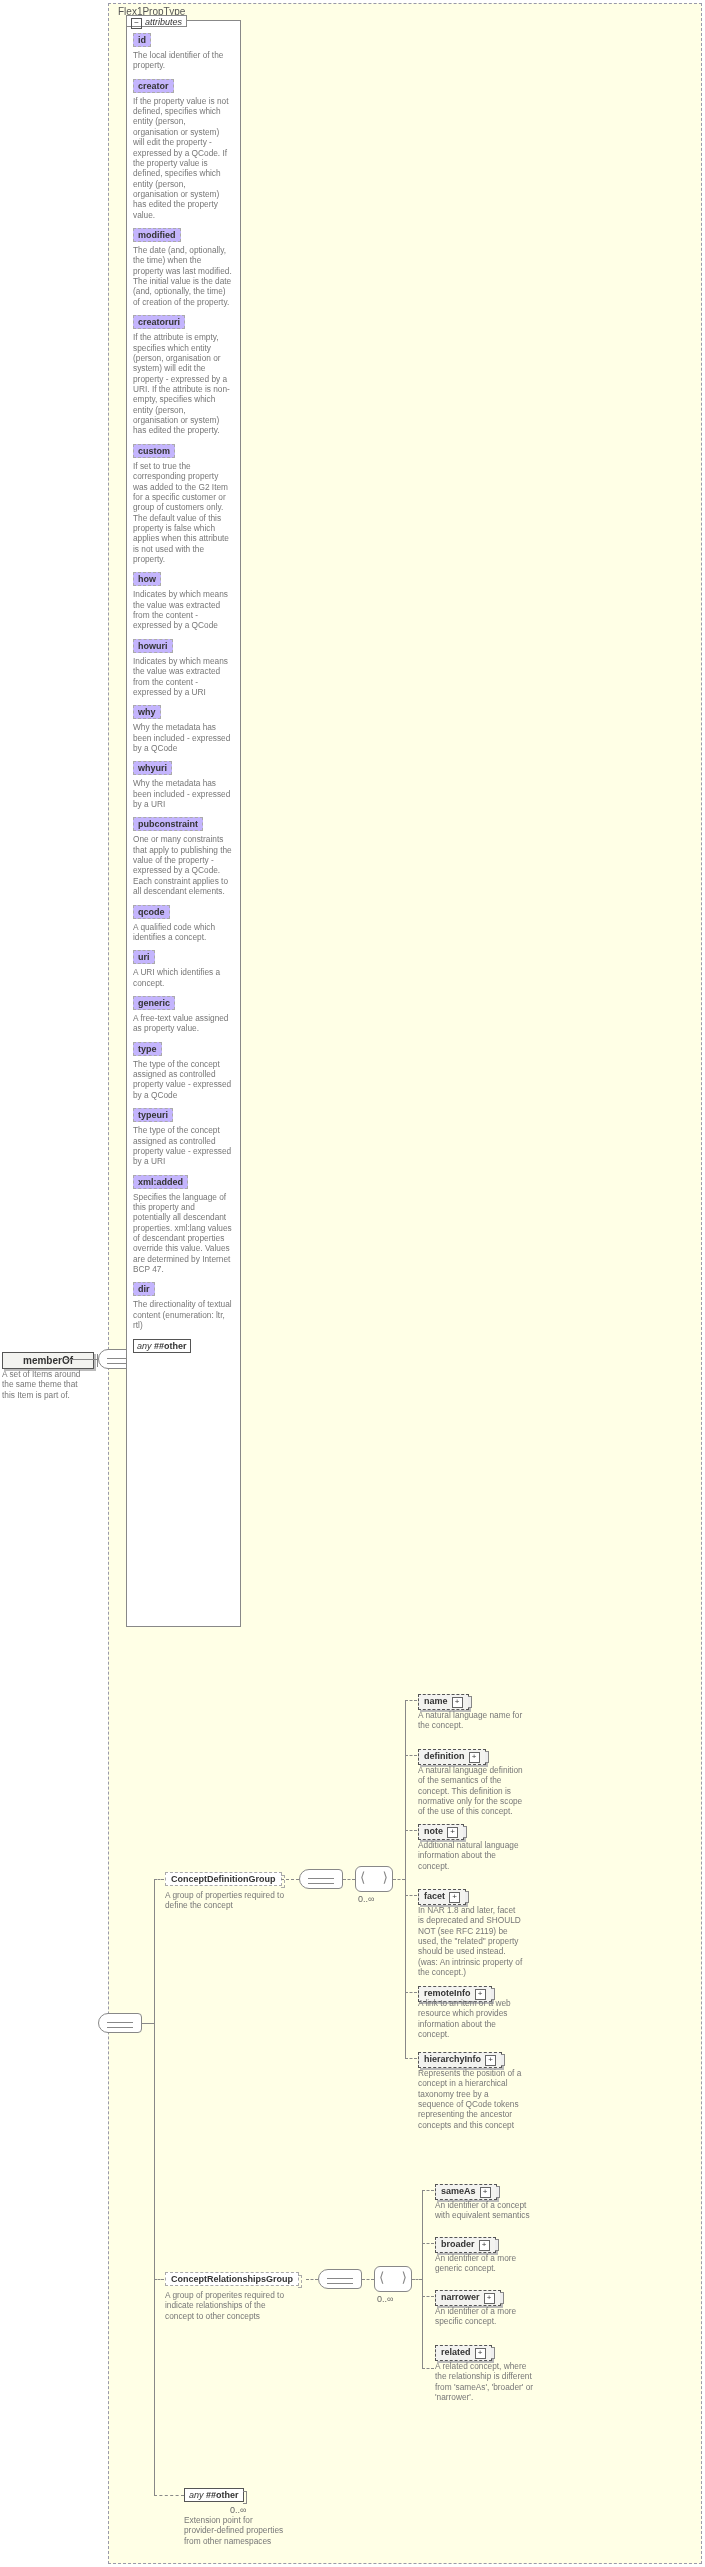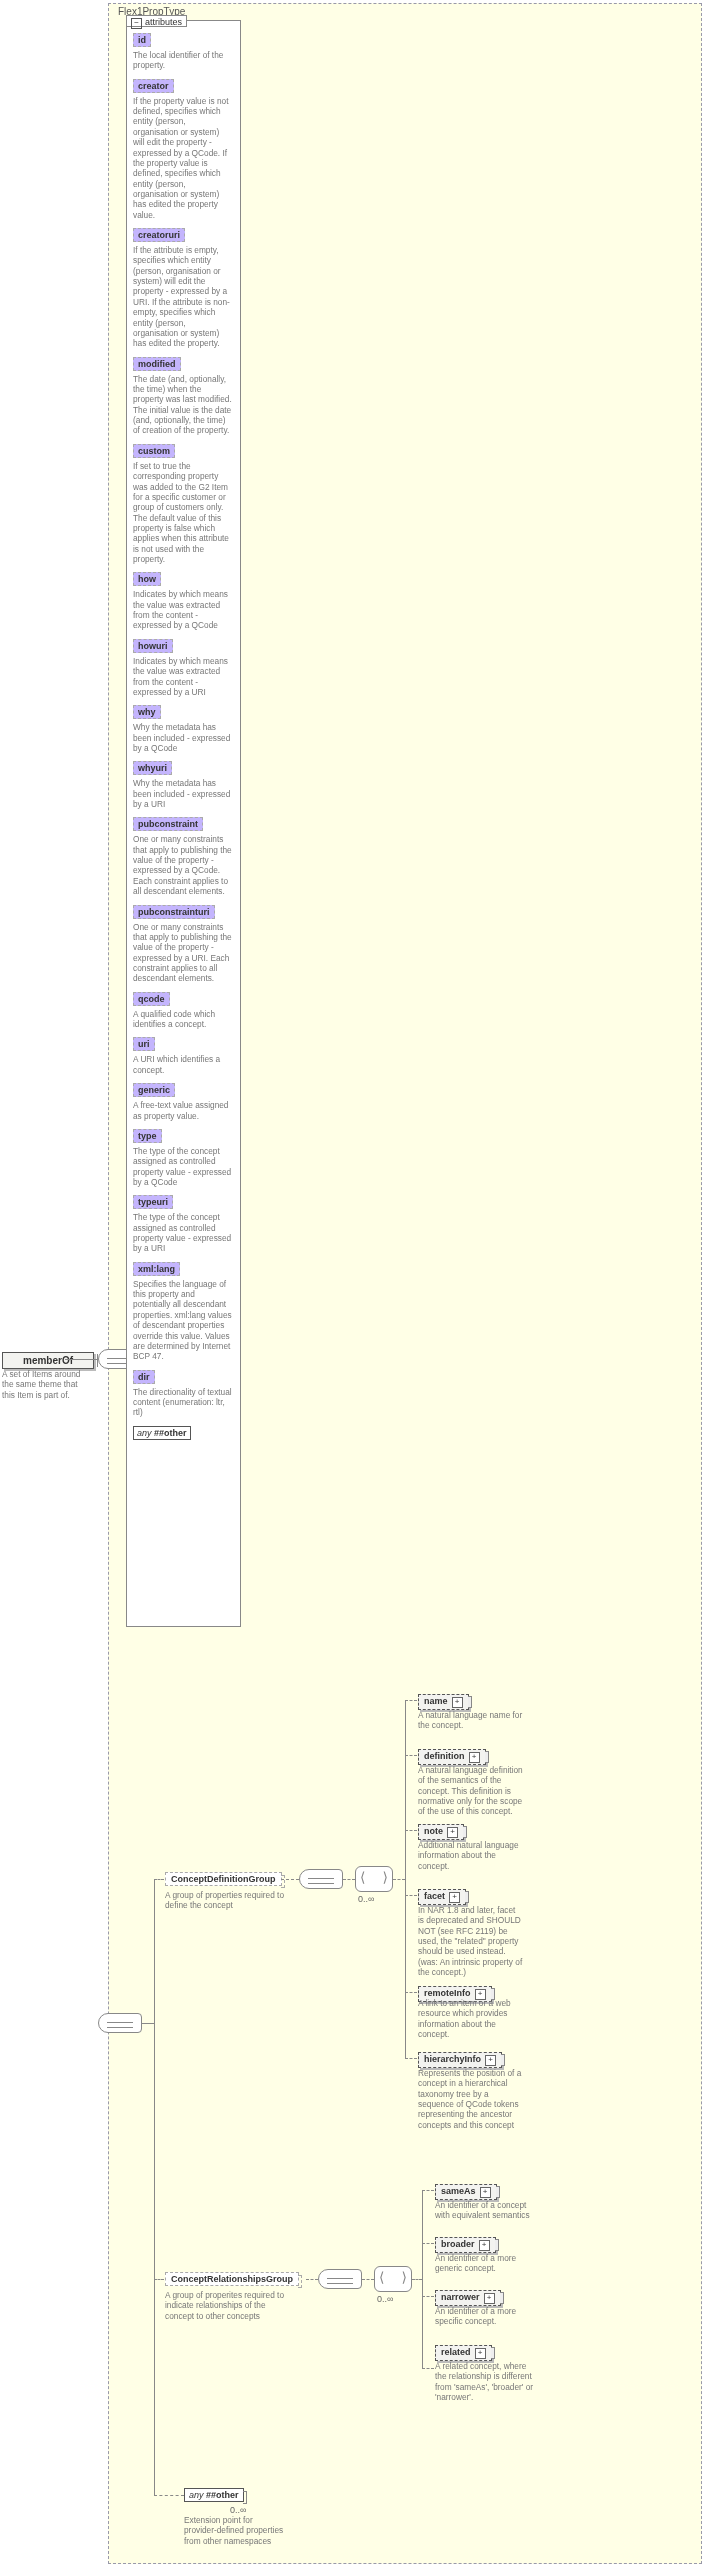--- a/index.html
+++ b/index.html
@@ -48,21 +48,21 @@
     left: -1px;
     top: -6px;
     background: #fff;
     border: 1px solid #888;
     padding: 0 4px;
     font-size: 9px;
     height: 12px;
     line-height: 12px;
     box-sizing: border-box;
   }
-  .attrs-tab .em { }
+  .attrs-tab .em { font-style: italic; }
   .attrs-toggle {
     display:inline-block;
     width:9px; height:9px;
     border:1px solid #555;
     text-align:center;
     line-height:8px;
     font-size:8px;
     margin-right:3px;
   }
   .attrs-inner {
@@ -279,35 +279,34 @@
   <div class="hline" style="left:65px; top:1359px; width:33px;"></div>
   <div class="seq-marker" style="left:98px; top:1349px;"></div>
 
   <div class="attrs-frame">
     <div class="attrs-tab">
       <span class="attrs-toggle">−</span><span class="em">attributes</span>
     </div>
     <div class="attrs-inner" id="attrs-inner">
         <div class="attr-block"><span class="attr-label">id</span><div class="attr-desc">The local identifier of the property.</div></div>
         <div class="attr-block"><span class="attr-label">creator</span><div class="attr-desc">If the property value is not defined, specifies which entity (person, organisation or system) will edit the property - expressed by a QCode. If the property value is defined, specifies which entity (person, organisation or system) has edited the property value.</div></div>
+        <div class="attr-block"><span class="attr-label">modified</span><div class="attr-desc">The date (and, optionally, the time) when the property was last modified. The initial value is the date (and, optionally, the time) of creation of the property.</div></div>
         <div class="attr-block"><span class="attr-label">creatoruri</span><div class="attr-desc">If the attribute is empty, specifies which entity (person, organisation or system) will edit the property - expressed by a URI. If the attribute is non-empty, specifies which entity (person, organisation or system) has edited the property.</div></div>
-        <div class="attr-block"><span class="attr-label">modified</span><div class="attr-desc">The date (and, optionally, the time) when the property was last modified. The initial value is the date (and, optionally, the time) of creation of the property.</div></div>
         <div class="attr-block"><span class="attr-label">custom</span><div class="attr-desc">If set to true the corresponding property was added to the G2 Item for a specific customer or group of customers only. The default value of this property is false which applies when this attribute is not used with the property.</div></div>
         <div class="attr-block"><span class="attr-label">how</span><div class="attr-desc">Indicates by which means the value was extracted from the content - expressed by a QCode</div></div>
         <div class="attr-block"><span class="attr-label">howuri</span><div class="attr-desc">Indicates by which means the value was extracted from the content - expressed by a URI</div></div>
         <div class="attr-block"><span class="attr-label">why</span><div class="attr-desc">Why the metadata has been included - expressed by a QCode</div></div>
         <div class="attr-block"><span class="attr-label">whyuri</span><div class="attr-desc">Why the metadata has been included - expressed by a URI</div></div>
         <div class="attr-block"><span class="attr-label">pubconstraint</span><div class="attr-desc">One or many constraints that apply to publishing the value of the property - expressed by a QCode. Each constraint applies to all descendant elements.</div></div>
-        <div class="attr-block"><span class="attr-label">pubconstrainturi</span><div class="attr-desc">One or many constraints that apply to publishing the value of the property - expressed by a URI. Each constraint applies to all descendant elements.</div></div>
         <div class="attr-block"><span class="attr-label">qcode</span><div class="attr-desc">A qualified code which identifies a concept.</div></div>
         <div class="attr-block"><span class="attr-label">uri</span><div class="attr-desc">A URI which identifies a concept.</div></div>
         <div class="attr-block"><span class="attr-label">generic</span><div class="attr-desc">A free-text value assigned as property value.</div></div>
         <div class="attr-block"><span class="attr-label">type</span><div class="attr-desc">The type of the concept assigned as controlled property value - expressed by a QCode</div></div>
         <div class="attr-block"><span class="attr-label">typeuri</span><div class="attr-desc">The type of the concept assigned as controlled property value - expressed by a URI</div></div>
-        <div class="attr-block"><span class="attr-label">xml:lang</span><div class="attr-desc">Specifies the language of this property and potentially all descendant properties. xml:lang values of descendant properties override this value. Values are determined by Internet BCP 47.</div></div>
+        <div class="attr-block"><span class="attr-label">xml:added</span><div class="attr-desc">Specifies the language of this property and potentially all descendant properties. xml:lang values of descendant properties override this value. Values are determined by Internet BCP 47.</div></div>
         <div class="attr-block"><span class="attr-label">dir</span><div class="attr-desc">The directionality of textual content (enumeration: ltr, rtl)</div></div>
         <div class="attr-block" style="margin-top: 6px;"><span class="any-other"><span style="font-style: italic;">any </span><b>##other</b></span></div>
       </div>
   </div>
 
   <div class="hline" style="left:142px; top:2023px; width:12px;"></div>
   <div class="vline" style="left:154px; top:1879px; height:616px;"></div>
 
   <div class="hline-dashed" style="left:154px; top:1879px; width:10px;"></div>
   <div class="group-box stack" style="left:165px; top:1872px;"><span>ConceptDefinitionGroup</span></div>

